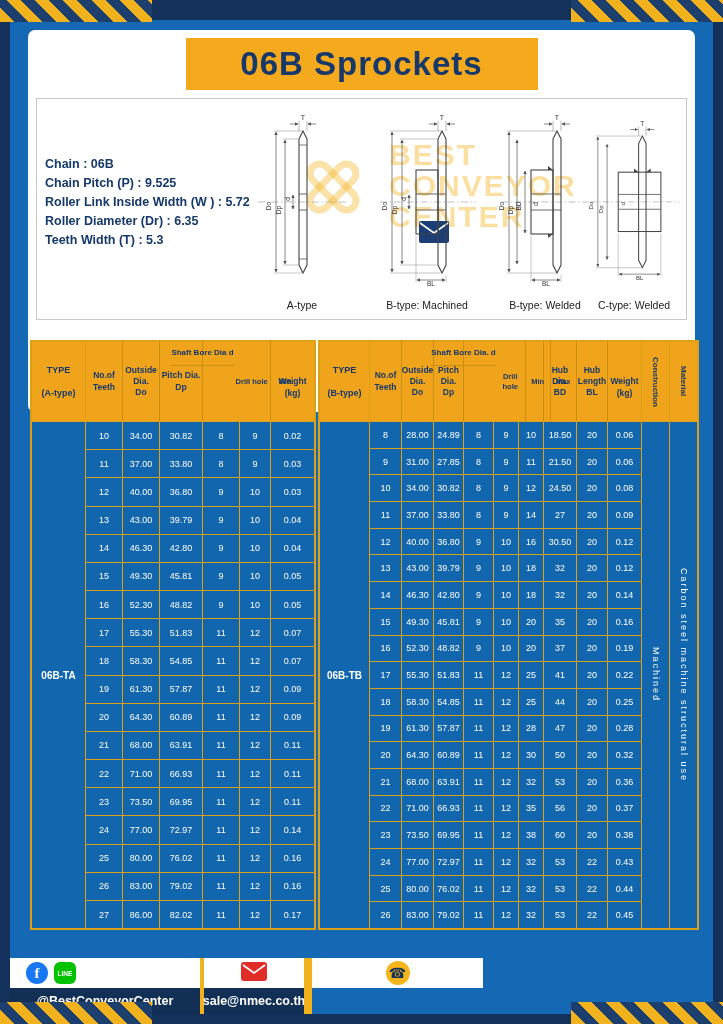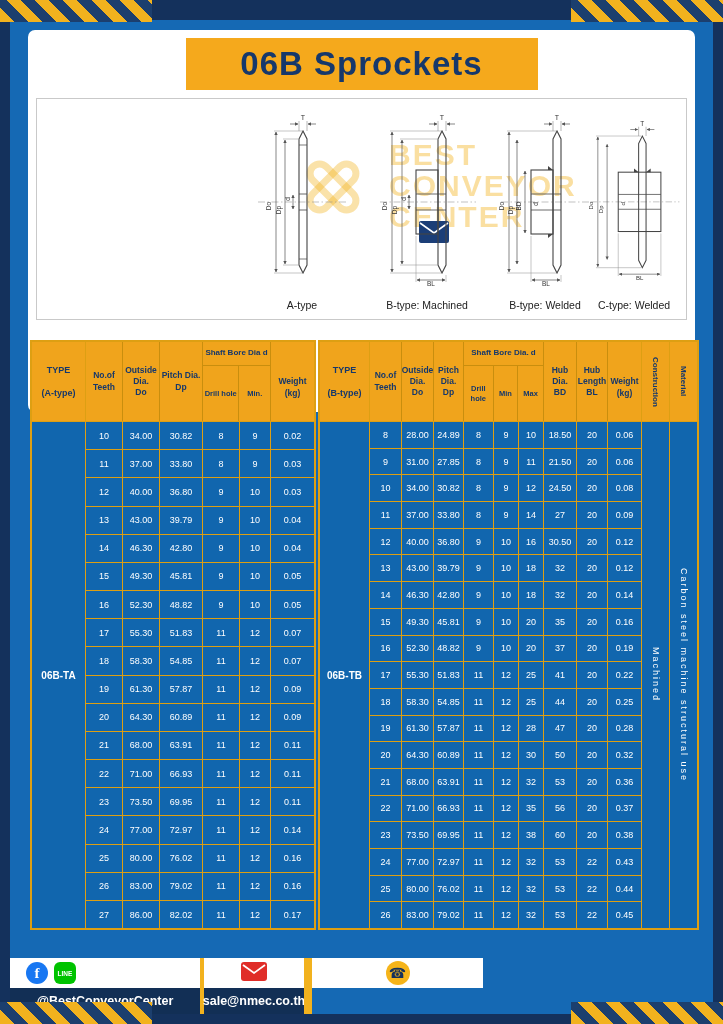--- a/index.html
+++ b/index.html
@@ -119,21 +119,21 @@
   .mid{display:flex;flex-direction:column;}
   .thead{
     display:flex;height:80px;background:var(--hdr-yellow);border-bottom:1px solid var(--grid);
   }
   .hcell{
     display:flex;align-items:center;justify-content:center;text-align:center;
     color:var(--navy);font-weight:bold;font-size:8.5px;line-height:1.3;
     white-space:pre-line;border-right:1px solid var(--hgrid);
   }
   .hcell.last{border-right:none;margin-top:12px;}
-  .hgroup{flex-direction:column;padding:0;align-items:stretch;}
+  .hgroup{padding:0;align-items:stretch;}
   .hgroup-title{
     height:24px;border-bottom:1px solid var(--hgrid);
     display:flex;align-items:center;justify-content:center;
     font-size:8px;color:var(--navy);font-weight:bold;white-space:nowrap;
   }
   .hgroup-subs{flex:1;display:flex;}
   .hsub{
     display:flex;align-items:center;justify-content:center;text-align:center;
     font-size:7.5px;color:var(--navy);font-weight:bold;white-space:pre-line;
     border-right:1px solid var(--hgrid);
@@ -210,20 +210,27 @@
           <div>CENTER</div>
         </div>
       </div>
       <div class="wm-envelope">
         <svg width="30" height="22" viewBox="0 0 30 22">
           <rect x="0" y="0" width="30" height="22" rx="2" fill="#1b3e77"></rect>
           <polyline points="1,2 15,12 29,2" fill="none" stroke="#fff" stroke-width="1.6"></polyline>
         </svg>
       </div>
 
+      <div class="specs">
+        <span class="spec-line">Chain  :  06B</span>
+        <span class="spec-line">Chain Pitch (P)  :  9.525</span>
+        <span class="spec-line">Roller Link Inside Width (W )  :  5.72</span>
+        <span class="spec-line">Roller Diameter (Dr)  :  6.35</span>
+        <span class="spec-line">Teeth Width (T)  :  5.3</span>
+      </div>
 
       <div class="diagram dg-a">
         <svg viewBox="0 0 100 172" width="100" height="186">
           <defs>
               <marker id="arA" viewBox="0 0 10 10" refX="9" refY="5" markerWidth="5" markerHeight="5" orient="auto-start-reverse">
                 <path d="M0 0L10 5L0 10z" fill="#555"></path>
               </marker>
             </defs>
           <line x1="6" y1="88" x2="94" y2="88" stroke="#999" stroke-width="0.6" stroke-dasharray="7 2.5 1.5 2.5"></line>
           <path d="M47 25 L51 17 L55 25 V151 L51 159 L47 151 Z" fill="none" stroke="#444" stroke-width="1.1"></path>

